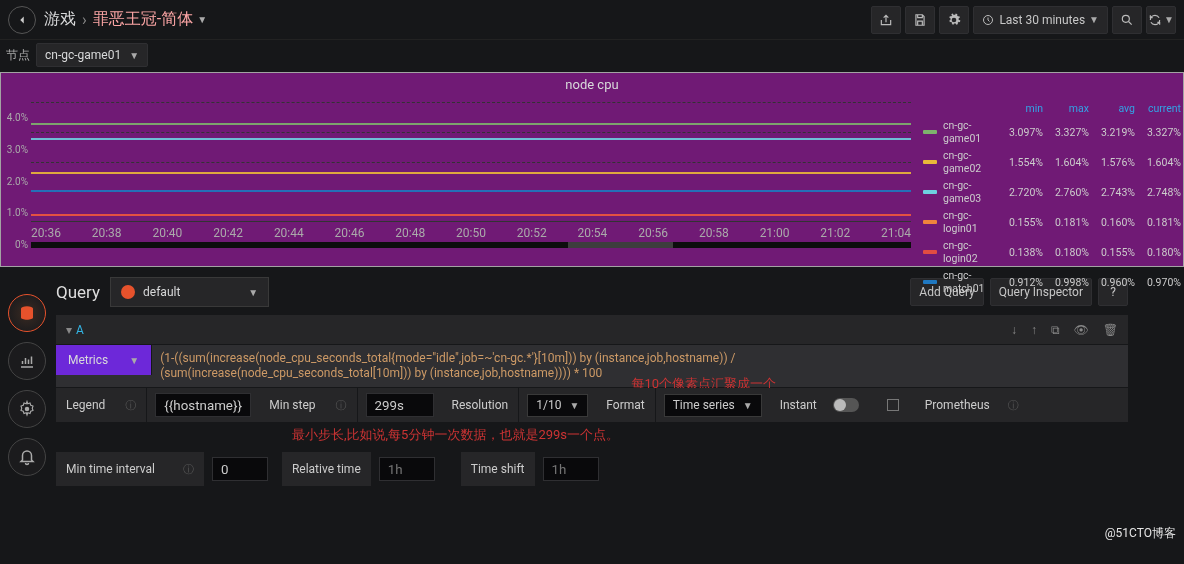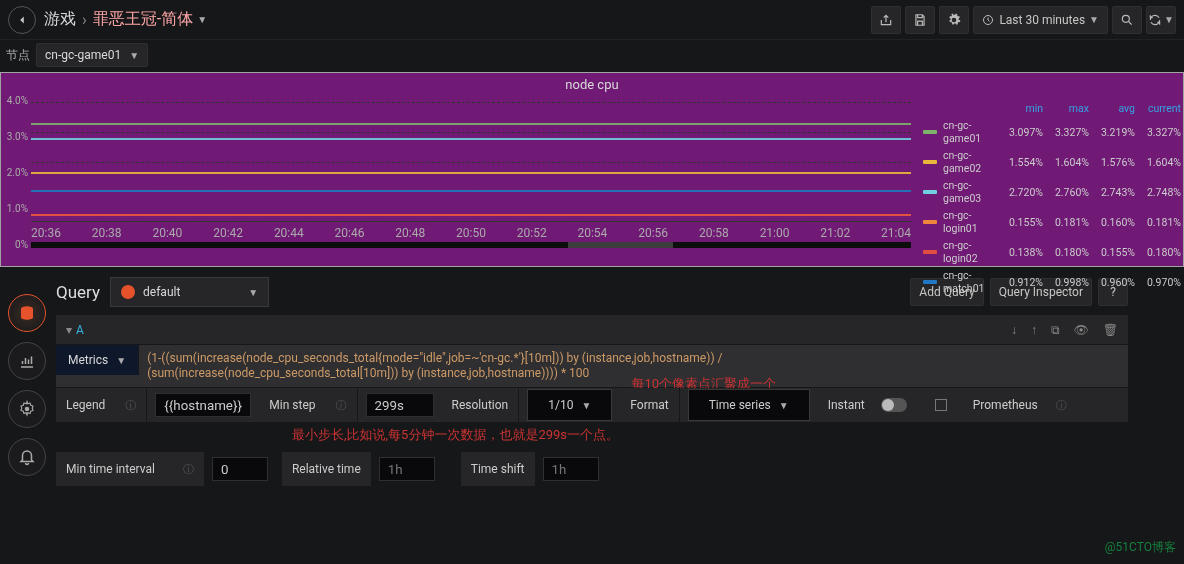--- a/index.html
+++ b/index.html
@@ -13,21 +13,21 @@
 .top-right{margin-left:auto;display:flex;gap:4px;align-items:center}
 .btn{background:#262628;border:1px solid #2f2f32;height:28px;padding:0 8px;display:flex;align-items:center;justify-content:center;color:#c7c7c7;cursor:pointer;border-radius:2px;font-size:12px}
 .btn.icon{width:30px;padding:0}
 .subbar{height:30px;display:flex;align-items:center;padding:0 6px;gap:6px}
 .tag{color:#aaa;font-size:12px}
 .pill{background:#262628;border:1px solid #2f2f32;padding:4px 8px;border-radius:2px;cursor:pointer;display:flex;align-items:center;gap:4px}
 .panel{margin:2px 0;background:#701a75;border:1px solid #a3a3a3;position:relative}
 .panel-title{text-align:center;color:#d8d9da;font-size:13px;padding:4px 0}
 .chart-area{display:flex;position:relative;height:170px}
 .chart-left{flex:0 0 910px;position:relative;padding:6px 0 0 30px}
-.y-axis{position:absolute;left:0;top:4px;bottom:22px;width:30px}
+.y-axis{position:absolute;left:0;top:21px;bottom:22px;width:30px}
 .y-tick{position:absolute;right:3px;font-size:10px;color:#aaa;transform:translateY(-50%)}
 .grid-area{position:relative;height:120px;border-bottom:1px solid #333}
 .grid-line{position:absolute;left:0;right:0;border-top:1px dashed #333}
 .series{position:absolute;left:0;right:0;height:2px}
 .x-axis{display:flex;justify-content:space-between;font-size:12px;color:#aaa;padding:4px 0 0 0}
 .x-scroll{height:6px;background:#0d0d0d;position:relative;margin-top:2px}
 .x-scroll-thumb{position:absolute;height:6px;background:#3d3d3d;left:61%;width:12%}
 .legend{flex:1;padding:4px 2px 0 12px;font-size:10.5px}
 .legend-head{display:flex;justify-content:flex-end;gap:0;padding:2px 0;color:#33a2e5}
 .lh{width:46px;text-align:right}
@@ -39,40 +39,40 @@
 .query-head{display:flex;align-items:center;gap:10px;margin-bottom:8px}
 .query-title{font-size:17px;color:#ddd}
 .ds-picker{background:#262628;border:1px solid #393939;height:30px;padding:0 10px;display:flex;align-items:center;gap:8px;cursor:pointer}
 .prom-icon{width:14px;height:14px;border-radius:50%;background:#e6522c;display:inline-block}
 .query-actions{margin-left:auto;display:flex;gap:6px}
 .row-strip{background:#262628;display:flex;align-items:center;height:30px;padding:0 10px;border-bottom:1px solid #161719}
 .row-label{color:#33b5e5;margin-left:4px}
 .row-icons{margin-left:auto;display:flex;gap:14px;color:#888}
 .row-icons span{cursor:pointer}
 .metrics-bar{background:#2f2f32;display:flex;align-items:flex-start;border-bottom:1px solid #161719}
-.metrics-btn{padding:8px 12px;background:#0f172a;border-right:1px solid #161719;cursor:pointer;display:flex;align-items:center;gap:4px}
+.metrics-btn{padding:8px 12px;background:#6d28d9;border-right:1px solid #161719;cursor:pointer;display:flex;align-items:center;gap:17px}
 .code{flex:1;padding:6px 8px;font-family:Menlo,Consolas,monospace;font-size:12px;color:#ccc;line-height:15px;white-space:pre;overflow:hidden}
 .annot1{color:#cc3333;font-size:13px;margin-left:8px}
 .annot1.pos{position:absolute}
 .options-bar{background:#262628;display:flex;align-items:center;height:34px;padding:0 0 0 0;gap:0;position:relative}
 .opt-label{padding:0 10px;color:#ccc;display:flex;align-items:center;height:34px;gap:20px;border-right:1px solid #161719}
 .opt-info{color:#555;font-size:11px}
 .opt-input{background:#09090b;border:1px solid #2f2f32;height:24px;padding:0 8px;color:#ccc;margin:0 8px;width:96px}
 .opt-input.small{width:68px}
-.opt-select{background:#09090b;border:1px solid #393939;height:32px;padding:0 20px;color:#ccc;margin:0 8px;cursor:pointer;display:flex;align-items:center;gap:4px}
+.opt-select{background:#09090b;border:1px solid #393939;height:23px;padding:0 8px;color:#ccc;margin:0 8px;cursor:pointer;display:flex;align-items:center;gap:4px}
 .toggle{width:26px;height:14px;border-radius:8px;background:#555;position:relative;margin:0 6px}
 .toggle::after{content:"";position:absolute;left:1px;top:1px;width:12px;height:12px;border-radius:50%;background:#bbb}
 .check{width:12px;height:12px;border:1px solid #777;margin-right:6px}
 .bottom-row{display:flex;align-items:center;gap:0;margin-top:8px}
 .bottom-row .opt-label{background:#262628;border-right:none}
 .side-rail{position:absolute;left:8px;top:294px;display:flex;flex-direction:column;gap:10px}
 .rail-icon{width:38px;height:38px;border-radius:50%;border:1px solid #444;display:flex;align-items:center;justify-content:center;background:#1b1b1d;cursor:pointer;color:#aaa}
 .rail-icon.active{border-color:#e6522c;background:radial-gradient(circle,#3a2a22 0%,#1b1b1d 80%)}
 .rail-icon svg{width:18px;height:18px}
-.watermark{position:absolute;right:8px;bottom:8px;color:#15803d;font-size:12px}
+.watermark{position:absolute;right:8px;bottom:22px;color:#e5e5e5;font-size:12px}
 </style>
 </head>
 <body>
 
 <div class="topbar">
   <div class="back-btn">
     <svg viewBox="0 0 24 24" width="14" height="14" fill="#ccc">
         <path d="M15 6l-6 6 6 6"></path>
       </svg>
   </div>

